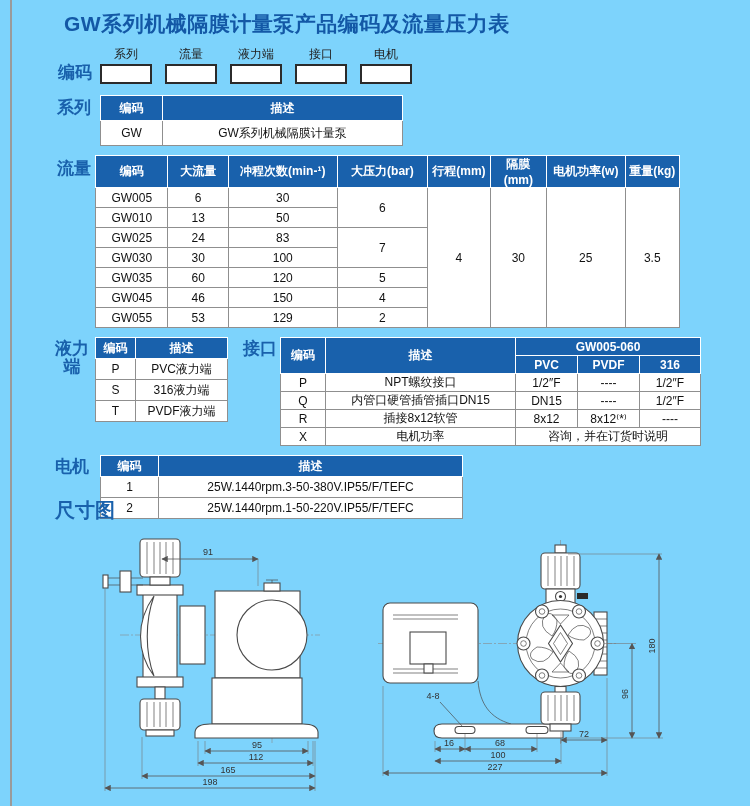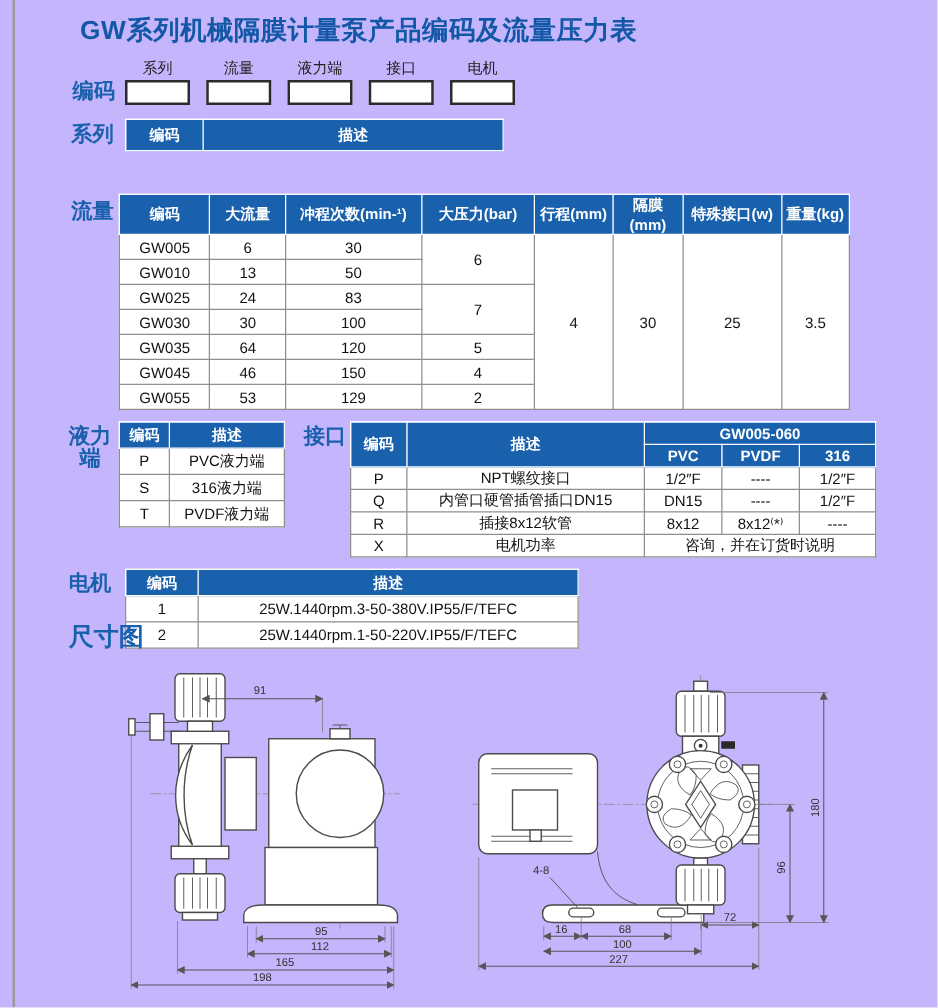--- a/index.html
+++ b/index.html
@@ -1,16 +1,16 @@
 <!DOCTYPE html>
 <html><head>
 <meta charset="utf-8">
 <style>
   html,body{margin:0;padding:0;background:#fff;}
-  #page{position:relative;width:750px;height:806px;background:#c4b5fd;overflow:hidden;
+  #page{position:relative;width:750px;height:806px;background:#7dd3fc;overflow:hidden;
         font-family:"Liberation Sans","DejaVu Sans",sans-serif;color:#111;}
   .edge-line{position:absolute;left:10px;top:0;width:2px;height:100%;background:#9a9a9a;}
   .title{position:absolute;left:64px;top:10px;font-size:21px;font-weight:bold;color:#1358a6;letter-spacing:.5px;}
   .sec-label{position:absolute;color:#1961ac;font-weight:bold;font-size:17px;line-height:1.05;}
   .big-label{font-size:20px;}
   
   .code-row{position:absolute;left:100px;top:46px;display:flex;gap:13px;}
   .code-field{display:flex;flex-direction:column;align-items:center;width:52px;}
   .code-field .lbl{font-size:12px;color:#222;margin-bottom:1px;white-space:nowrap;}
   .code-field .box{width:52px;height:20px;border:2px solid #2b2b2b;background:#fff;box-sizing:border-box;}
@@ -70,20 +70,24 @@
   <table class="tbl series-tbl" style="left:100px;top:95px;width:302px;">
     <colgroup>
         <col style="width:62px">
         <col style="width:240px">
       </colgroup>
     <tbody>
         <tr>
       <th>编码</th>
       <th>描述</th>
     </tr>
+    <tr>
+      <td>GW</td>
+      <td>GW系列机械隔膜计量泵</td>
+    </tr>
   </tbody>
     </table>
 
   <div class="sec-label" style="left:57px;top:160px;">流量</div>
   <table class="tbl flow-tbl" style="left:95px;top:155px;width:585px;">
     <colgroup>
       <col style="width:72px">
         <col style="width:60px">
         <col style="width:108px">
         <col style="width:90px">
@@ -93,21 +97,21 @@
         <col style="width:54px">
     </colgroup>
     <tbody>
         <tr>
       <th>编码</th>
       <th>大流量</th>
       <th>冲程次数(min-¹)</th>
       <th>大压力(bar)</th>
       <th>行程(mm)</th>
       <th>隔膜(mm)</th>
-      <th>特殊接口(w)</th>
+      <th>电机功率(w)</th>
       <th>重量(kg)</th>
     </tr>
     <tr>
       <td>GW005</td>
       <td>6</td>
       <td>30</td>
       <td rowspan="2">6</td>
       <td rowspan="7">4</td>
       <td rowspan="7">30</td>
       <td rowspan="7">25</td>
@@ -124,21 +128,21 @@
       <td>83</td>
       <td rowspan="2">7</td>
     </tr>
     <tr>
       <td>GW030</td>
       <td>30</td>
       <td>100</td>
     </tr>
     <tr>
       <td>GW035</td>
-      <td>64</td>
+      <td>60</td>
       <td>120</td>
       <td>5</td>
     </tr>
     <tr>
       <td>GW045</td>
       <td>46</td>
       <td>150</td>
       <td>4</td>
     </tr>
     <tr>

